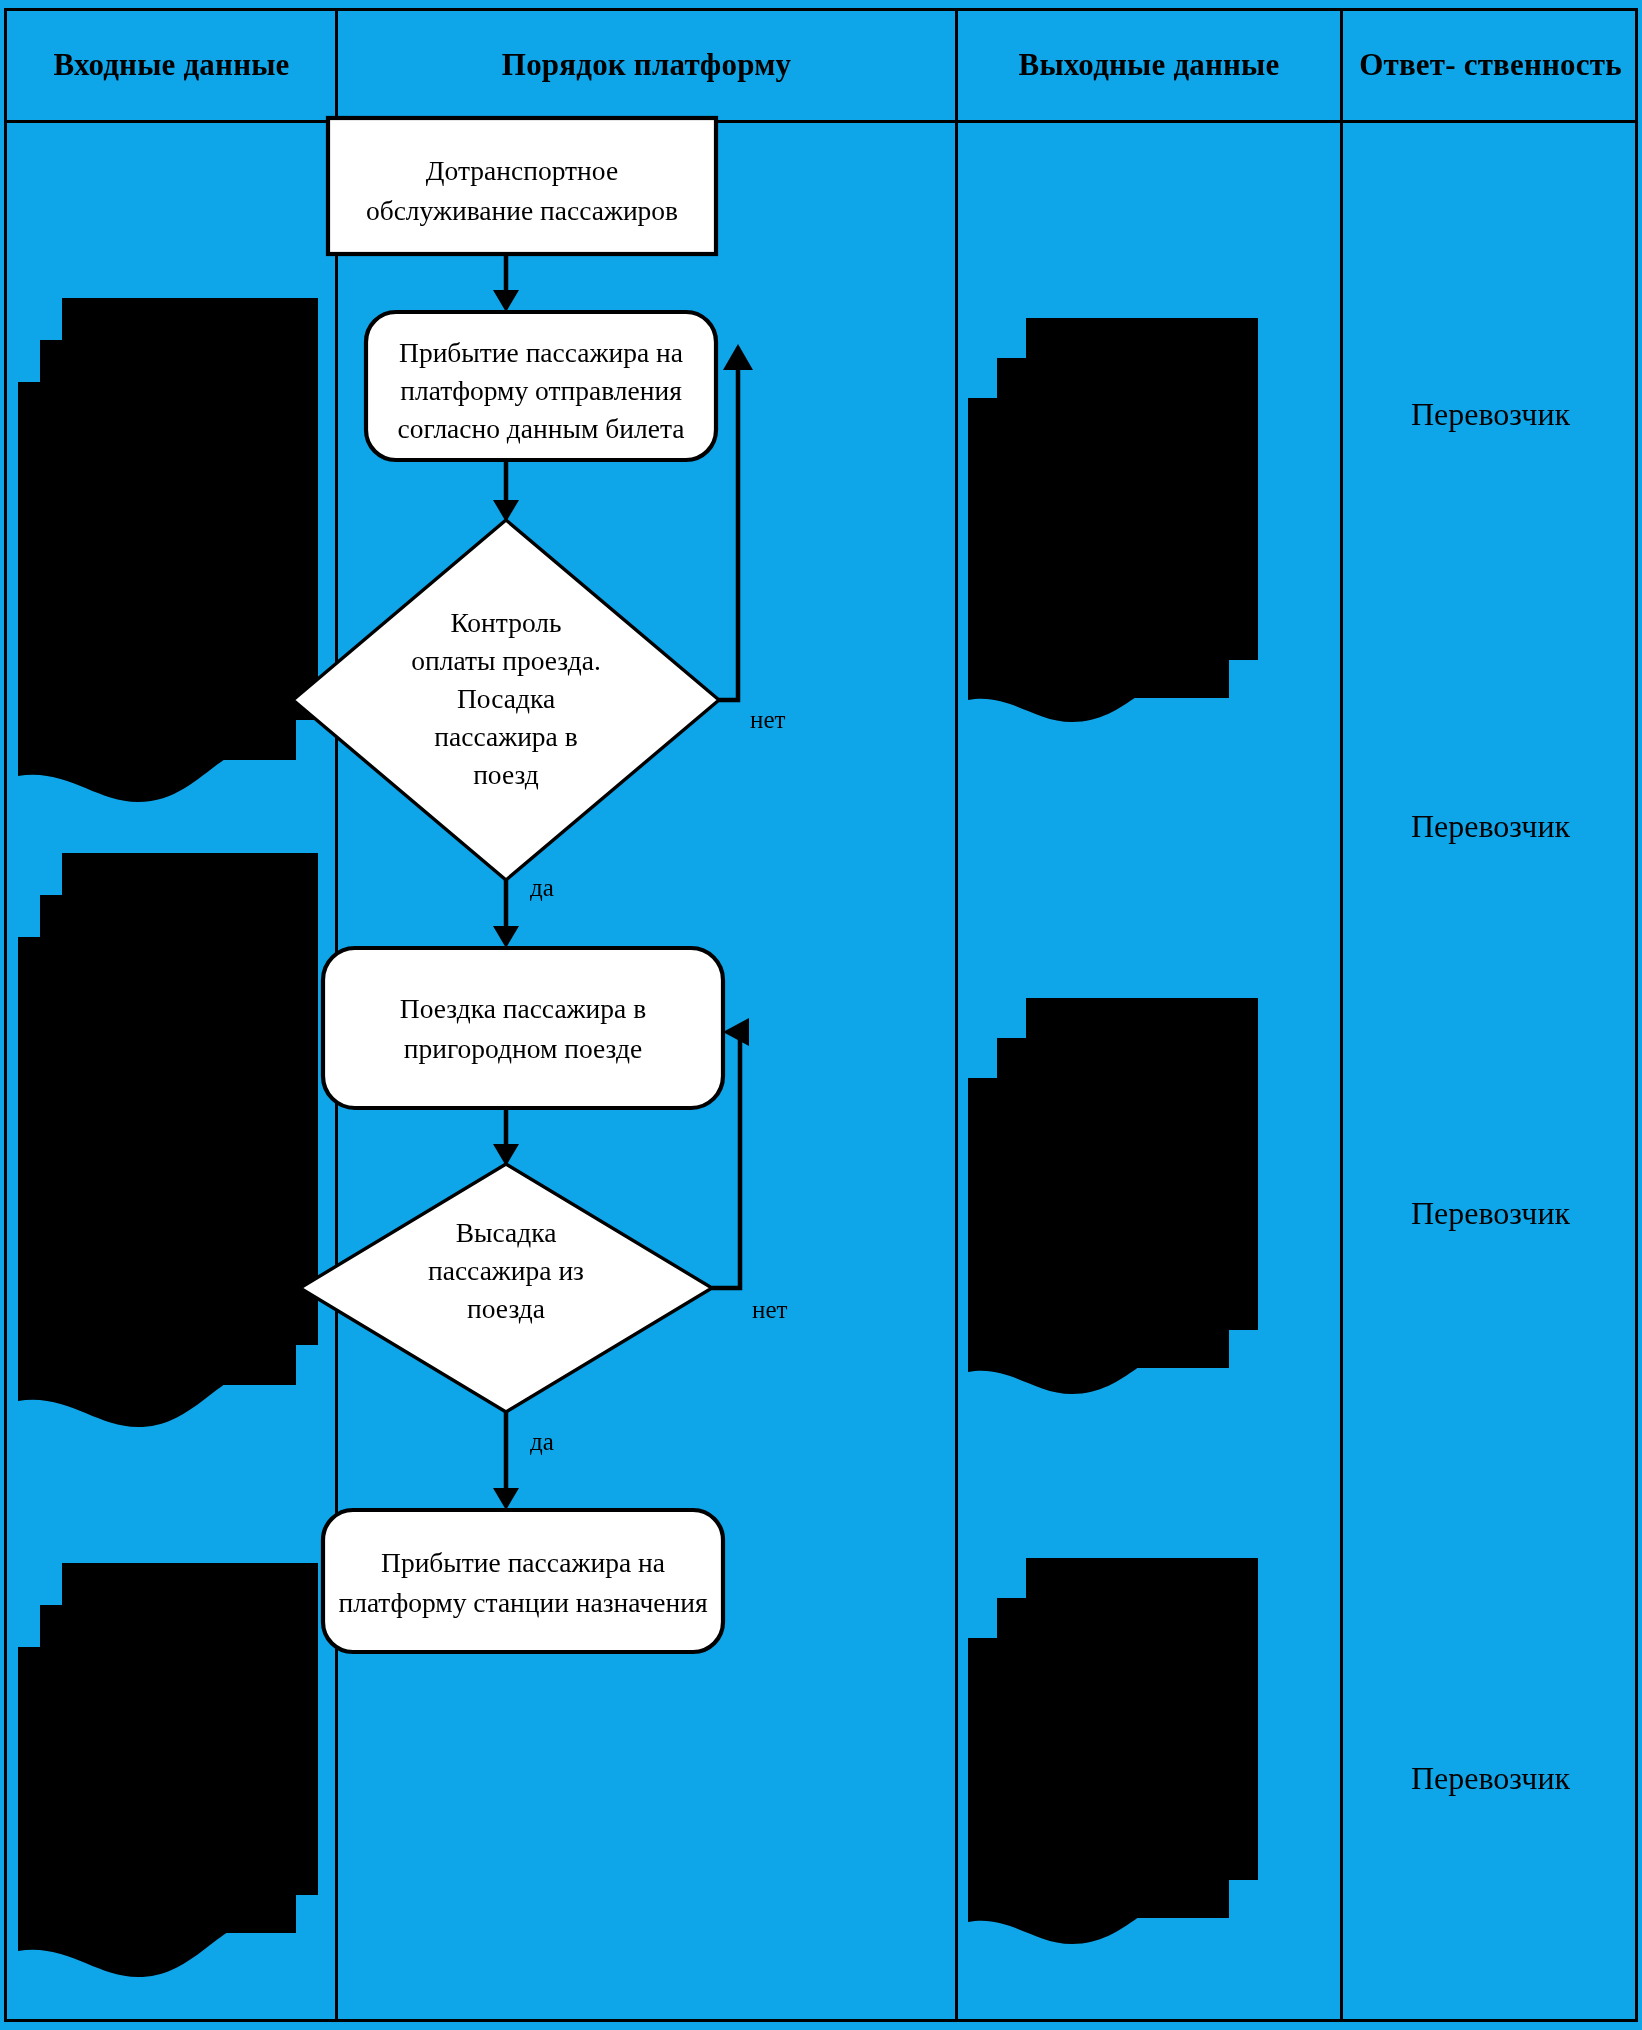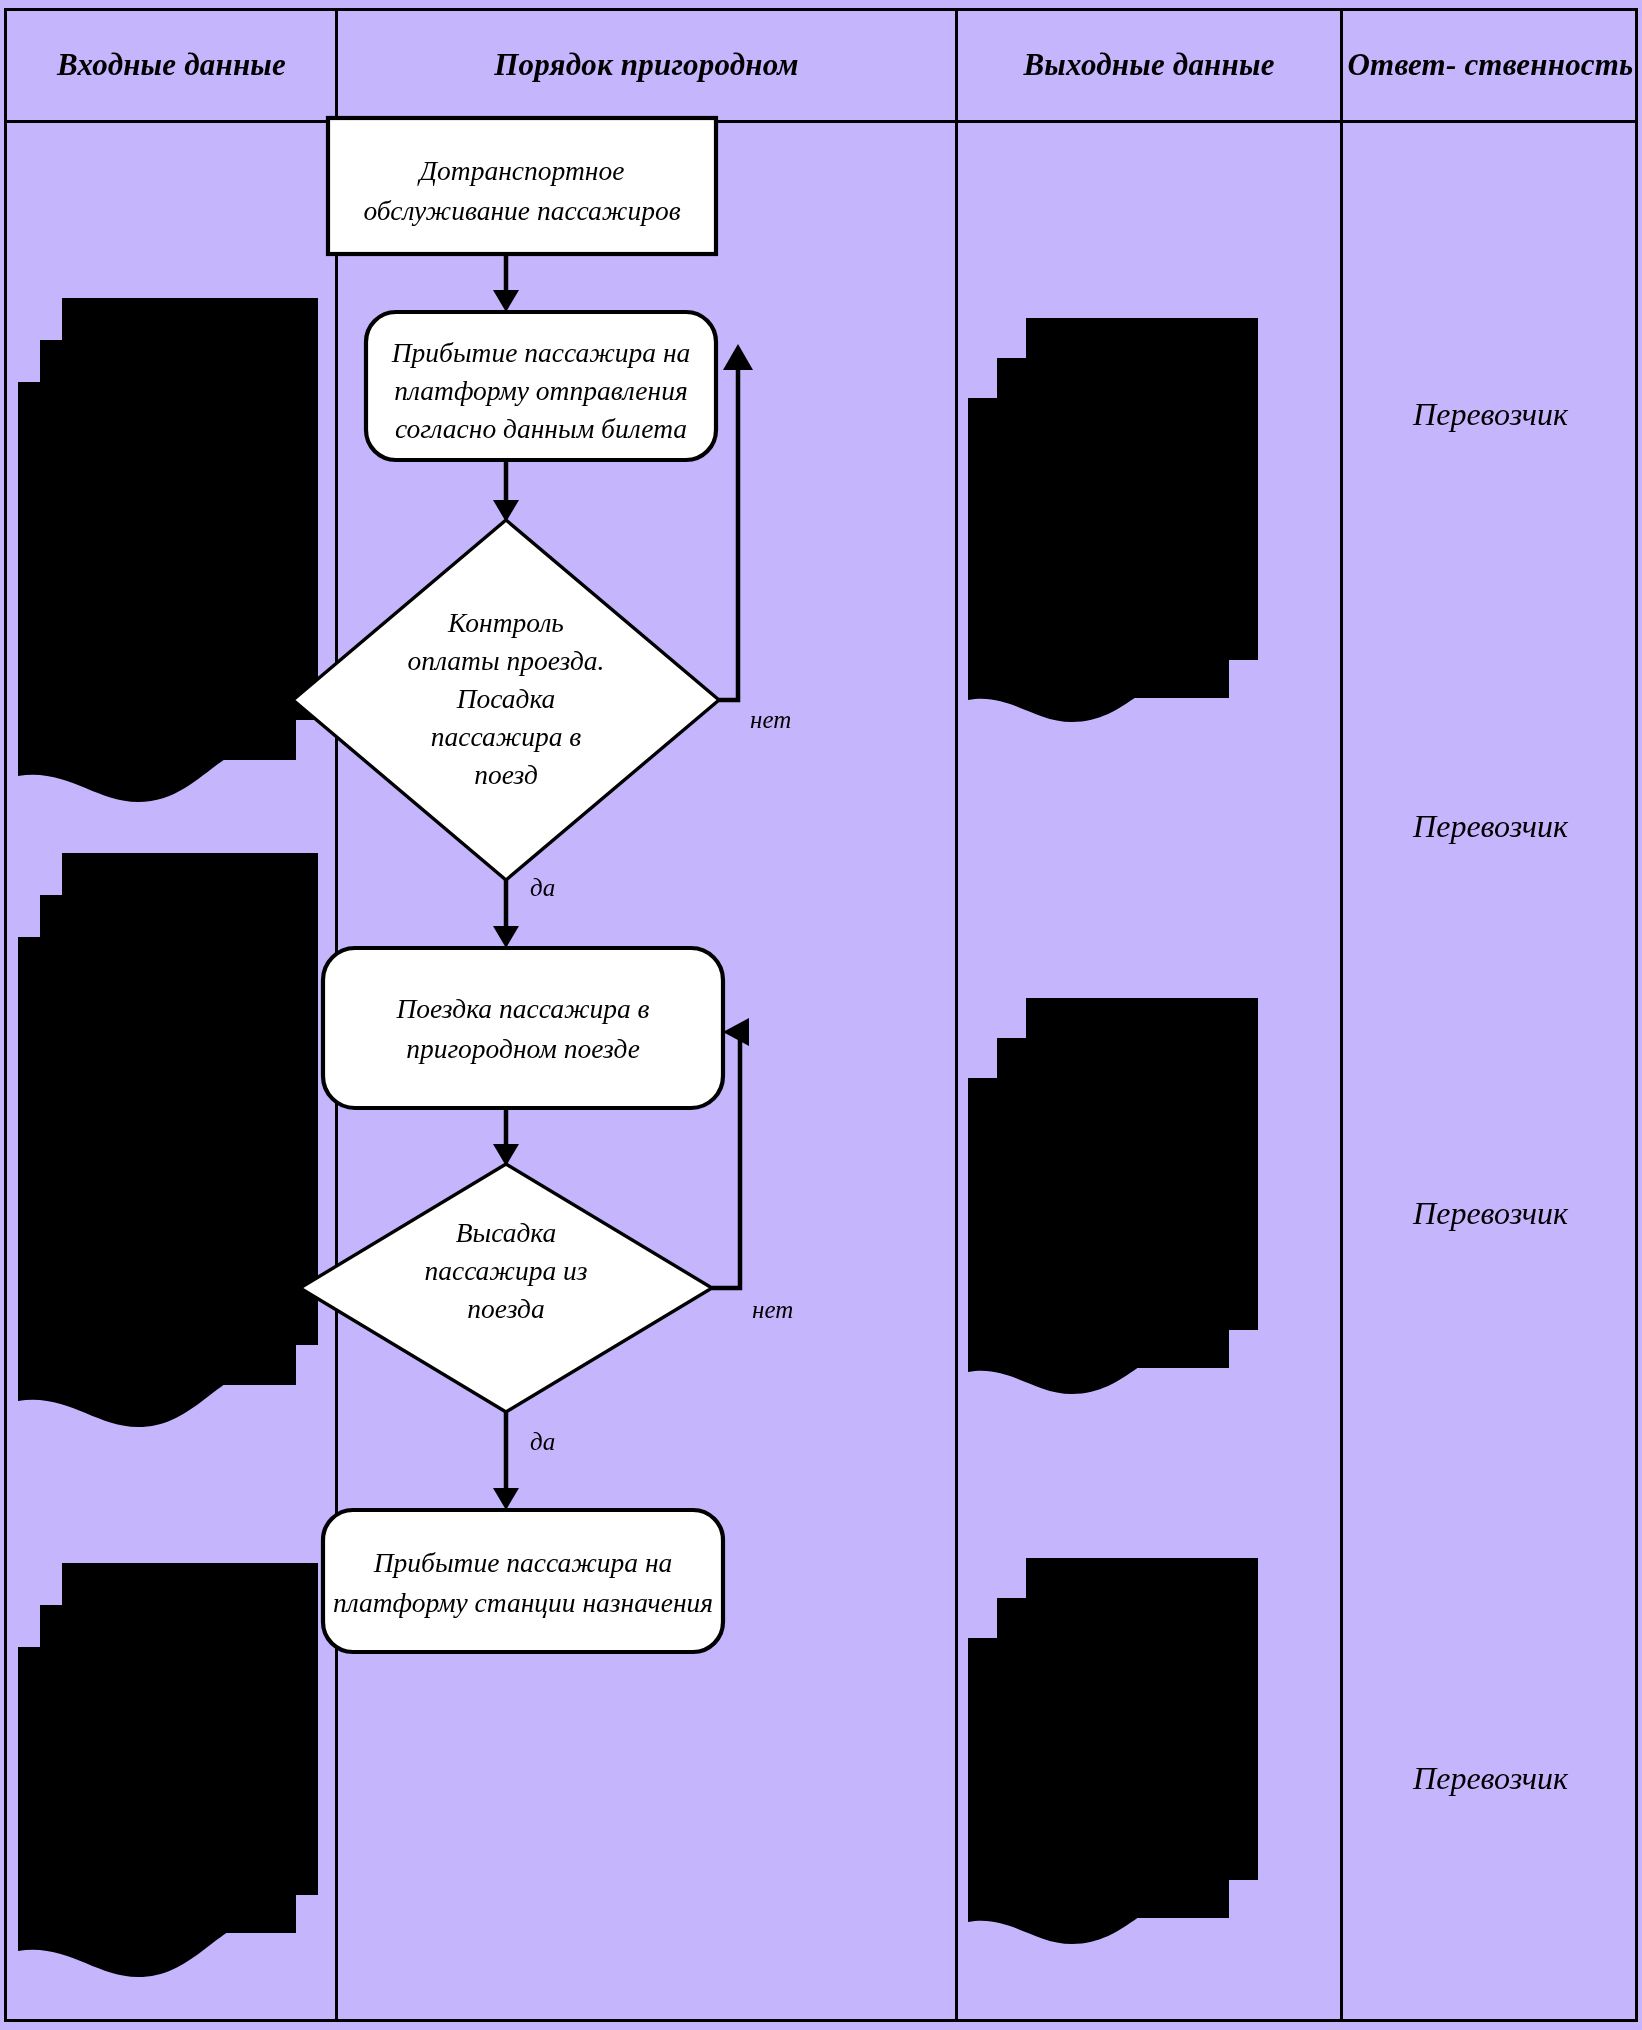--- a/index.html
+++ b/index.html
@@ -7,23 +7,22 @@
     font-family:"Liberation Serif", serif;
     color:#000;
     width:1642px;
     height:2030px;
     overflow:hidden;
   }
   #page{
     position:relative;
     width:1642px;
     height:2030px;
-    background:#c4b5fd;
+    background:#0ea5e9;
     box-sizing:border-box;
-    font-style:italic;
   }
   
   .frame{
     position:absolute;
     left:4px; top:8px;
     width:1634px; height:2014px;
     border:3px solid #000;
     box-sizing:border-box;
   }
   .vline{
@@ -109,21 +108,21 @@
 <div id="page">
 
   <div class="frame"></div>
   <div class="hline h1"></div>
   <div class="vline v1"></div>
   <div class="vline v2"></div>
   <div class="vline v3"></div>
 
   <div class="hdr c1">Входные
 данные</div>
-  <div class="hdr c2">Порядок пригородном</div>
+  <div class="hdr c2">Порядок платформу</div>
   <div class="hdr c3">Выходные данные</div>
   <div class="hdr c4">Ответ-
 ственность</div>
 
   <div class="docstack" style="left:18px;top:290px;">
     <svg width="300" height="530" viewBox="0 0 300 530">
       <path class="shape" d="M44,8 H300 V430 H44 Z"></path>
       <path class="shape" d="M22,50 H278 V470 H22 Z"></path>
       <path class="shape" d="M0,92 H256 V452
            C200,452 180,512 120,512

